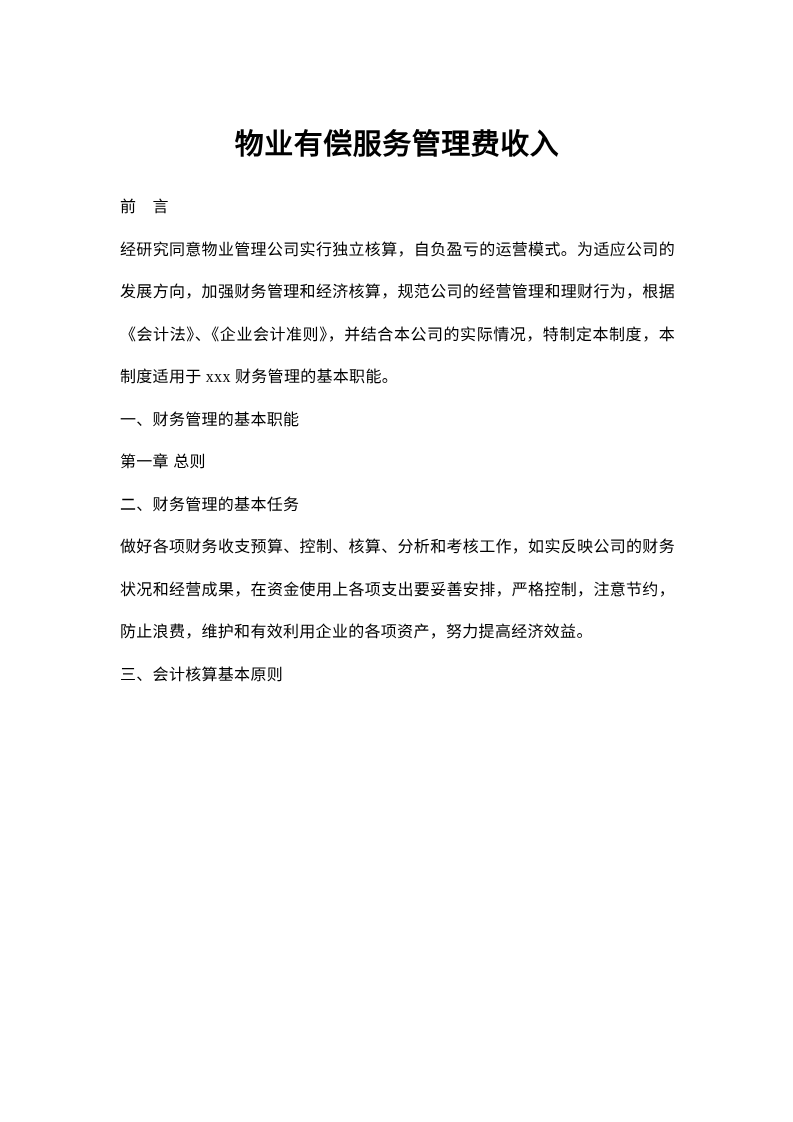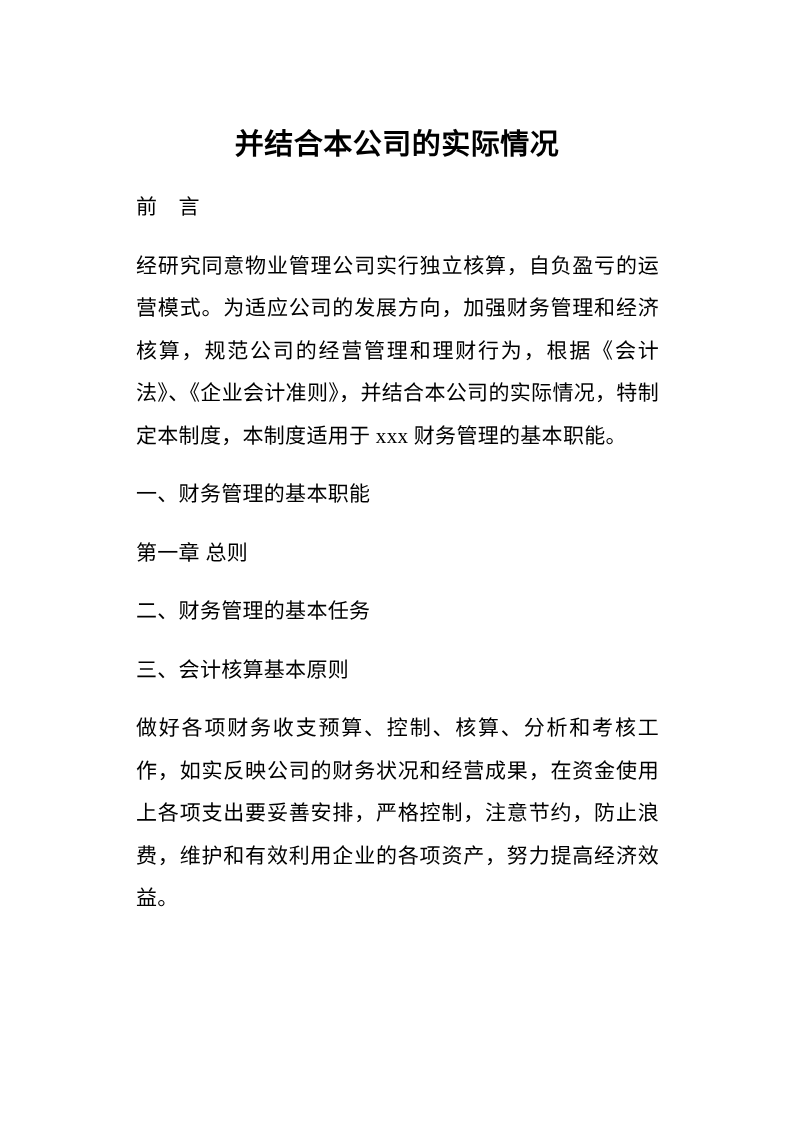--- a/index.html
+++ b/index.html
@@ -26,48 +26,48 @@
     font-weight: bold;
     line-height: 42px;
     letter-spacing: 0.5px;
     text-align: center;
     white-space: nowrap;
   }
   .doc-body {
     width: 555px;
   }
   .para {
-    margin: 16px;
-    font-size: 21px;
+    margin: 0;
+    font-size: 16px;
     line-height: 42.5px;
     letter-spacing: 0.3px;
     text-align: justify;
     word-break: break-all;
   }
   .para.heading-line {
     text-align: left;
     white-space: nowrap;
   }
 </style>
 </head>
 <body>
 
 <div class="page">
-  <h1 class="doc-title">并结合本公司的实际情况</h1>
+  <h1 class="doc-title">物业有偿服务管理费收入</h1>
 
   <div class="doc-body">
     <p class="para heading-line">前　言</p>
 
     <p class="para">经研究同意物业管理公司实行独立核算，自负盈亏的运营模式。为适应公司的发展方向，加强财务管理和经济核算，规范公司的经营管理和理财行为，根据《会计法》、《企业会计准则》，并结合本公司的实际情况，特制定本制度，本制度适用于 xxx 财务管理的基本职能。</p>
 
     <p class="para heading-line">一、财务管理的基本职能</p>
 
     <p class="para heading-line">第一章 总则</p>
 
 
     <p class="para heading-line">二、财务管理的基本任务</p>
 
+    <p class="para">做好各项财务收支预算、控制、核算、分析和考核工作，如实反映公司的财务状况和经营成果，在资金使用上各项支出要妥善安排，严格控制，注意节约，防止浪费，维护和有效利用企业的各项资产，努力提高经济效益。</p>
+
     <p class="para heading-line">三、会计核算基本原则</p>
-
-    <p class="para">做好各项财务收支预算、控制、核算、分析和考核工作，如实反映公司的财务状况和经营成果，在资金使用上各项支出要妥善安排，严格控制，注意节约，防止浪费，维护和有效利用企业的各项资产，努力提高经济效益。</p>
 
   </div>
 </div>
 
 </body></html>

